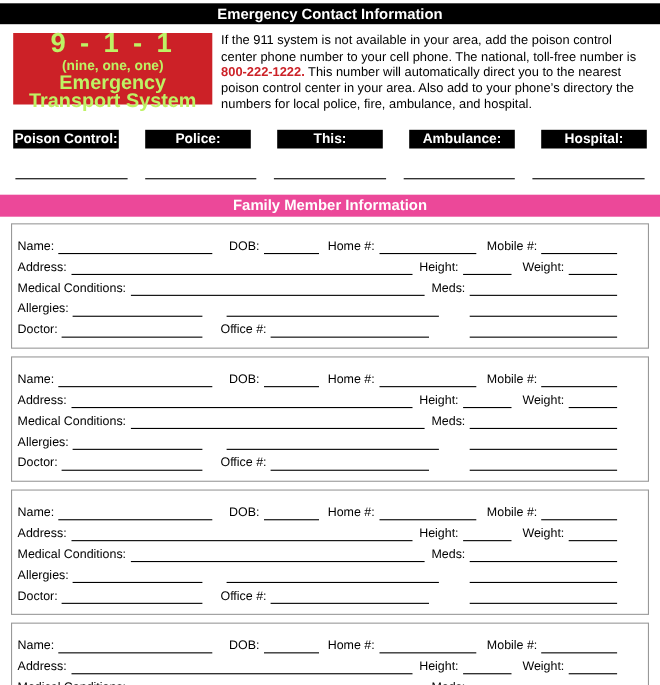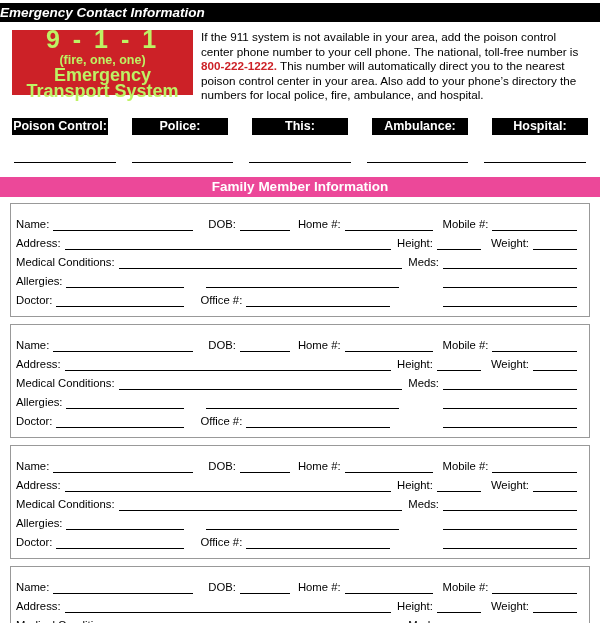--- a/index.html
+++ b/index.html
@@ -4,22 +4,22 @@
 <style>
   html,body { margin:0; padding:0; }
   body {
     width:600px; height:623px; overflow:hidden;
     background:#ffffff; color:#000;
     font-family:"Liberation Sans", sans-serif;
     position:relative;
   }
   .topbar {
     margin-top:3px; background:#000; color:#fff;
-    height:19px; line-height:19px; text-align:left;
-    font-weight:bold; font-size:13.5px;font-style:italic;
+    height:19px; line-height:19px; text-align:center;
+    font-weight:bold; font-size:13.5px;
   }
   .intro { display:flex; margin:8px 12px 0 12px; gap:8px; }
   .redbox {
     width:181px; height:65px; flex-shrink:0;
     background:#cc2127; color:#bef264; text-align:center;
     display:flex; flex-direction:column; justify-content:center;
   }
   .redbox .num { font-size:25px; font-weight:bold; letter-spacing:3px; line-height:27px; }
   .redbox .phon { font-size:12.5px; font-weight:bold; line-height:14px; }
   .redbox .sub { font-size:18px; font-weight:bold; line-height:16px; }
@@ -36,21 +36,21 @@
 
   .familybar {
     margin-top:14px; background:#ec4899; color:#fff;
     height:20px; line-height:20px; text-align:center;
     font-weight:bold; font-size:13.5px;
   }
 
   .members { margin:6px 10px 0 10px; }
   .member {
     border:1px solid #999; margin-bottom:7px;
-    padding:8px 12px 9px 5px; background:#fff;
+    padding:8px 28px 9px 5px; background:#fff;
   }
   .frow { display:flex; align-items:flex-end; height:19px; font-size:11.3px; }
   .lbl { white-space:nowrap; padding-bottom:1px; }
   .ln { border-bottom:1.2px solid #000; height:13px; margin-left:4px; display:block; }
   .grow { flex:1 1 auto; }
   .sp { display:block; height:1px; }
   .w140{width:140px} .w50{width:50px} .w88{width:88px} .w44{width:44px}
   .w134{width:134px} .w118{width:118px} .w193{width:193px} .w128{width:128px} .w144{width:144px}
   .ml15{margin-left:15px} .ml8{margin-left:8px} .ml10{margin-left:10px} .ml6{margin-left:6px}
   .ml22{margin-left:22px} .ml16{margin-left:16px}
@@ -58,21 +58,21 @@
 </head>
 <body>
 
 <div class="topbar">
   <span>Emergency Contact Information</span>
 </div>
 
 <div class="intro">
   <div class="redbox">
     <div class="num">9 - 1 - 1</div>
-    <div class="phon">(fire, one, one)</div>
+    <div class="phon">(nine, one, one)</div>
     <div class="sub">Emergency Transport System</div>
   </div>
   <div class="intro-text"><span>If the 911 system is not available in your area, add the poison control center phone number to your cell phone. The national, toll-free number is </span><span class="phone-red">800-222-1222.</span><span> This number will automatically direct you to the nearest poison control center in your area. Also add to your phone’s directory the numbers for local police, fire, ambulance, and hospital.</span></div>
 </div>
 
 <div class="contact-bars">
   <div class="cbar">Poison Control:</div>
   <div class="cbar">Police:</div>
   <div class="cbar">This:</div>
   <div class="cbar">Ambulance:</div>

